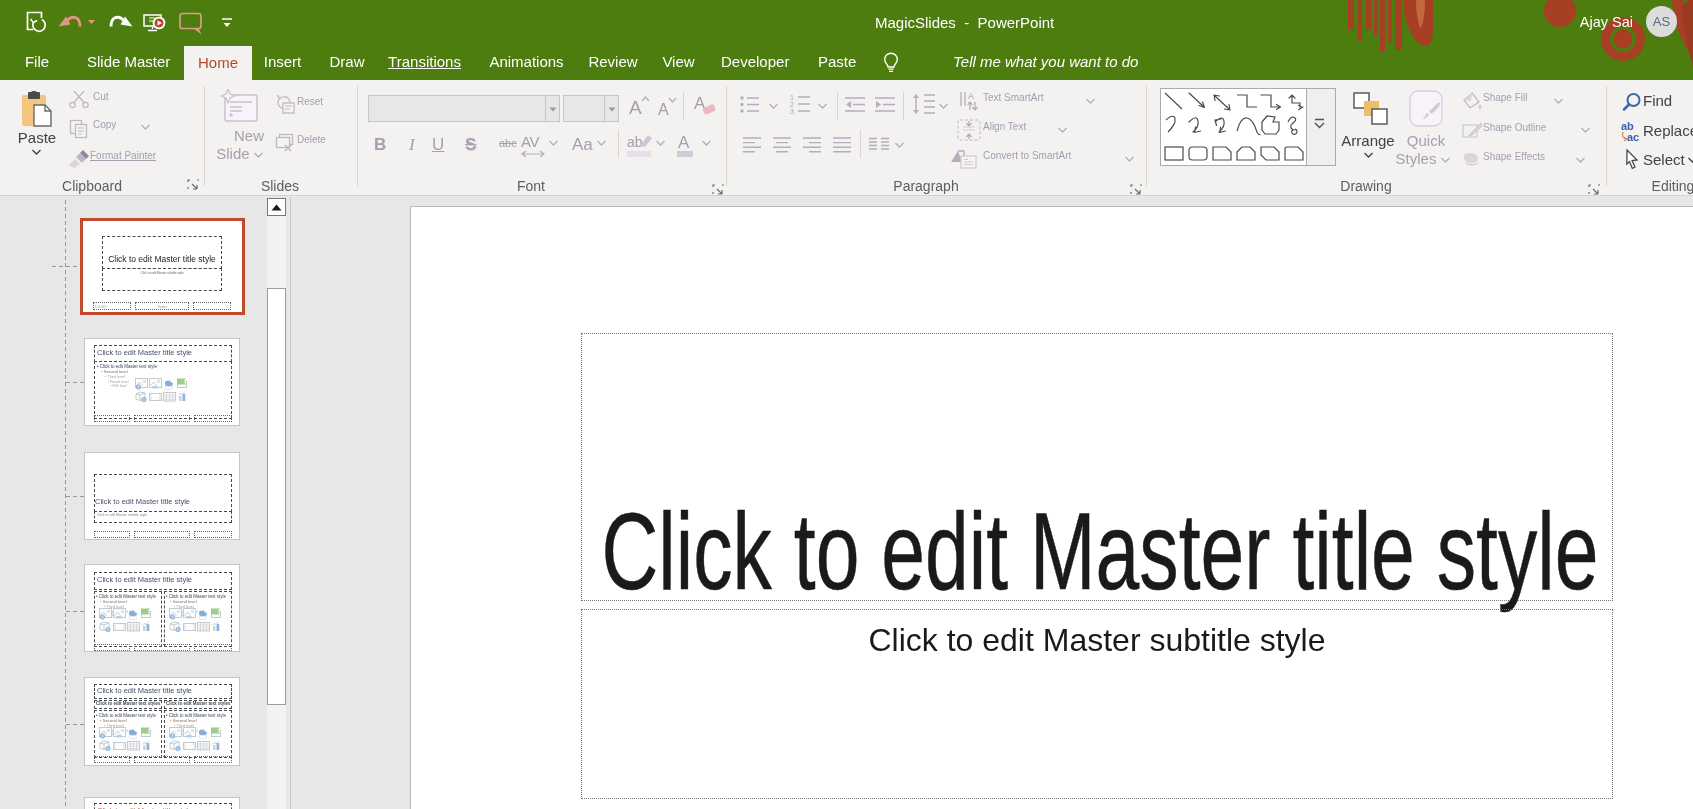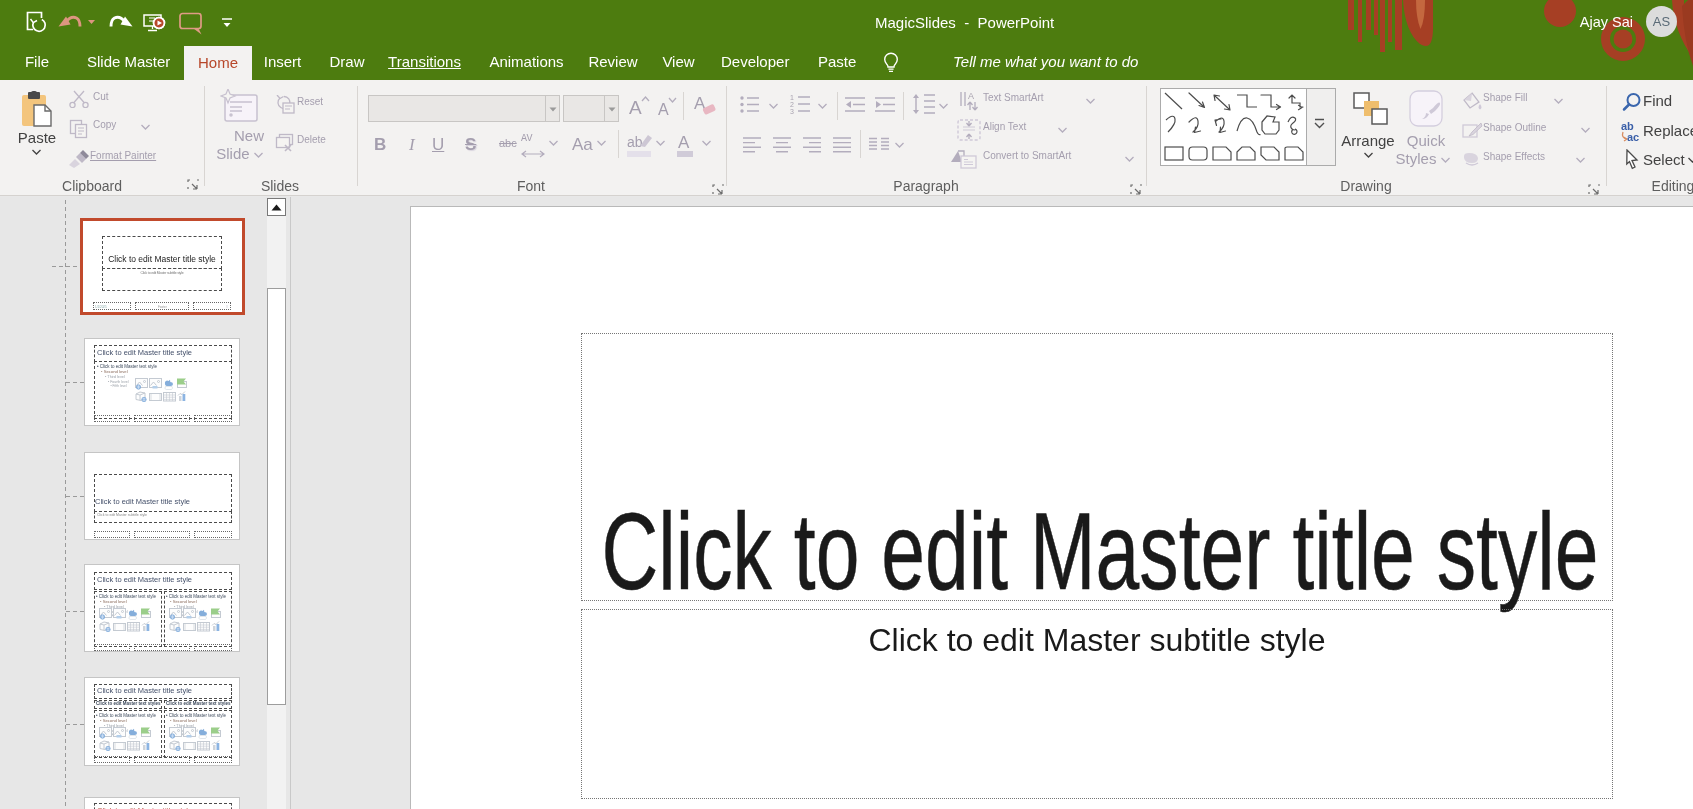--- a/index.html
+++ b/index.html
@@ -221,21 +221,21 @@
   <div class="abs" style="left:683px;top:12px;width:1px;height:28px;background:#d8d5d2;"></div>
   <div class="dtxt" style="left:694px;top:14px;font-size:17px;">A</div>
   <svg class="abs" style="left:702px;top:22px;" width="16" height="13" viewBox="0 0 16 13">
       <rect x="1" y="4" width="12" height="7" rx="2" transform="rotate(-25 7 7)" fill="#e8b7c2"></rect>
     </svg>
   <div class="dtxt" style="left:374px;top:55px;font-size:17px;font-weight:bold;">B</div>
   <div class="dtxt" style="left:409px;top:55px;font-size:17px;font-style:italic;font-family:'Liberation Serif',serif;">I</div>
   <div class="dtxt" style="left:432px;top:55px;font-size:17px;text-decoration:underline;">U</div>
   <div class="dtxt" style="left:465px;top:55px;font-size:17px;font-weight:bold;text-decoration:line-through;text-shadow:1px 1px 1px #d8d4de;">S</div>
   <div class="dtxt" style="left:491px;top:57px;font-size:11px;text-decoration:line-through;margin-left:8px;">abc</div>
-  <div class="dtxt" style="left:521px;top:53px;font-size:10px;letter-spacing:-0.5px;font-family:Liberation Mono, monospace;">AV</div>
+  <div class="dtxt" style="left:521px;top:53px;font-size:15px;letter-spacing:-0.5px;">AV</div>
   <svg class="abs" style="left:521px;top:70px;" width="26" height="8" viewBox="0 0 26 8">
       <path d="M1 4 h22 M5 1 L1 4 L5 7 M19 1 L23 4 L19 7" stroke="#b3adbd" stroke-width="1.2" fill="none"></path>
     </svg>
   <svg class="abs" style="left:548px;top:60px;" width="11" height="6" viewBox="0 0 11 6">
       <path d="M1.5 1 L5.5 5 L9.5 1" stroke="#b3adbd" stroke-width="1.3" fill="none"></path>
     </svg>
   <div class="dtxt" style="left:572px;top:55px;font-size:17px;">Aa</div>
   <svg class="abs" style="left:596px;top:60px;" width="11" height="6" viewBox="0 0 11 6">
       <path d="M1.5 1 L5.5 5 L9.5 1" stroke="#b3adbd" stroke-width="1.3" fill="none"></path>
     </svg>

